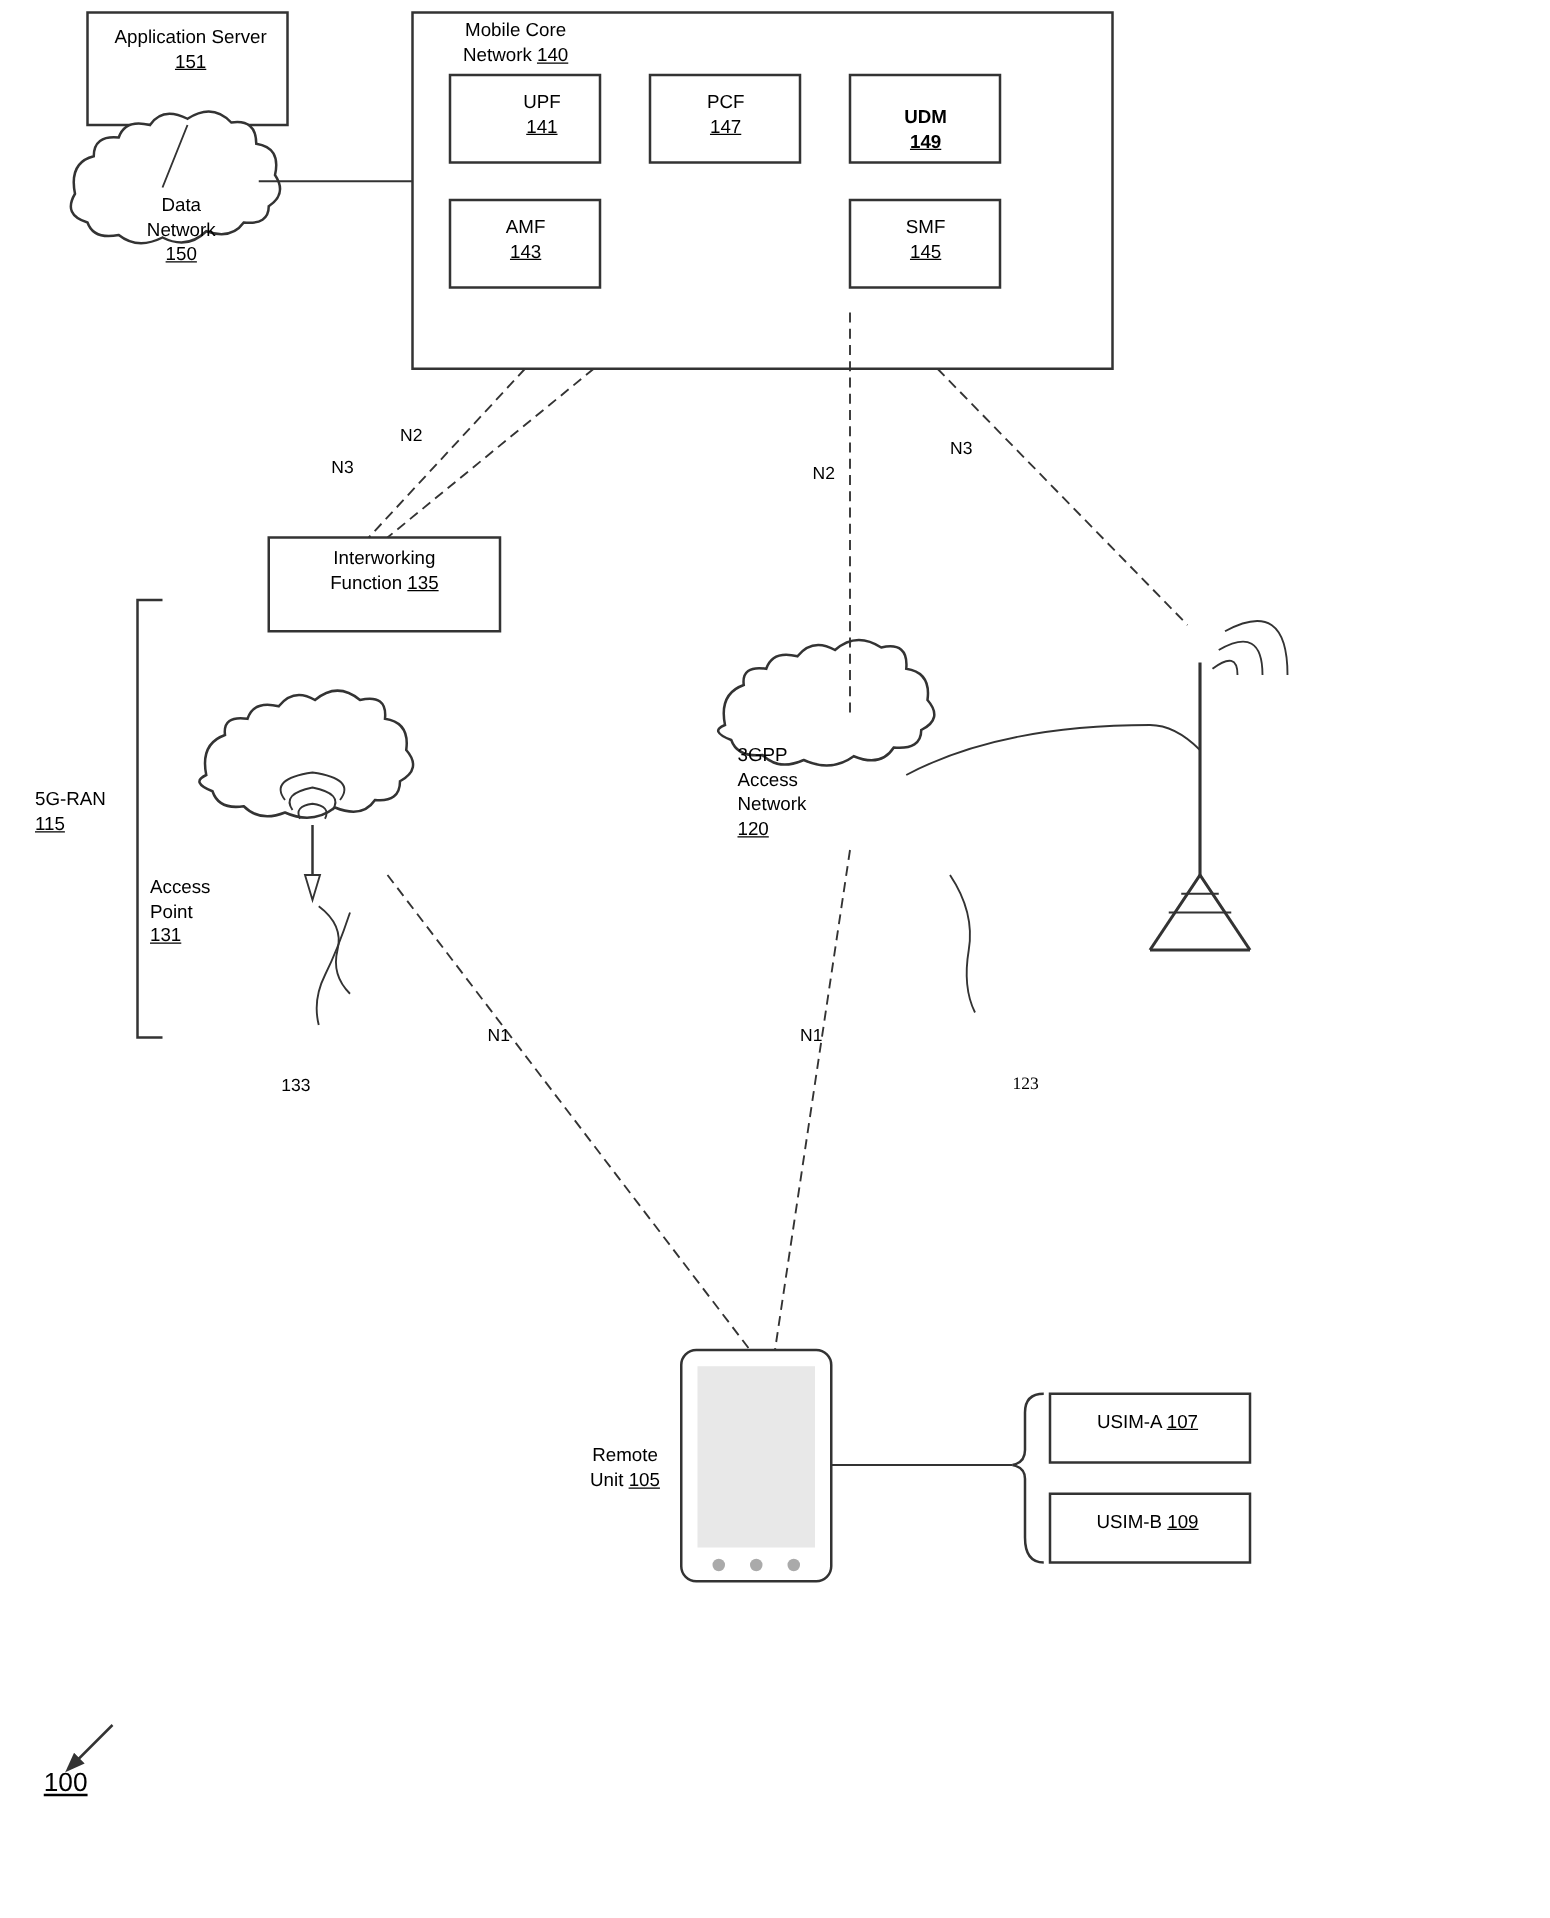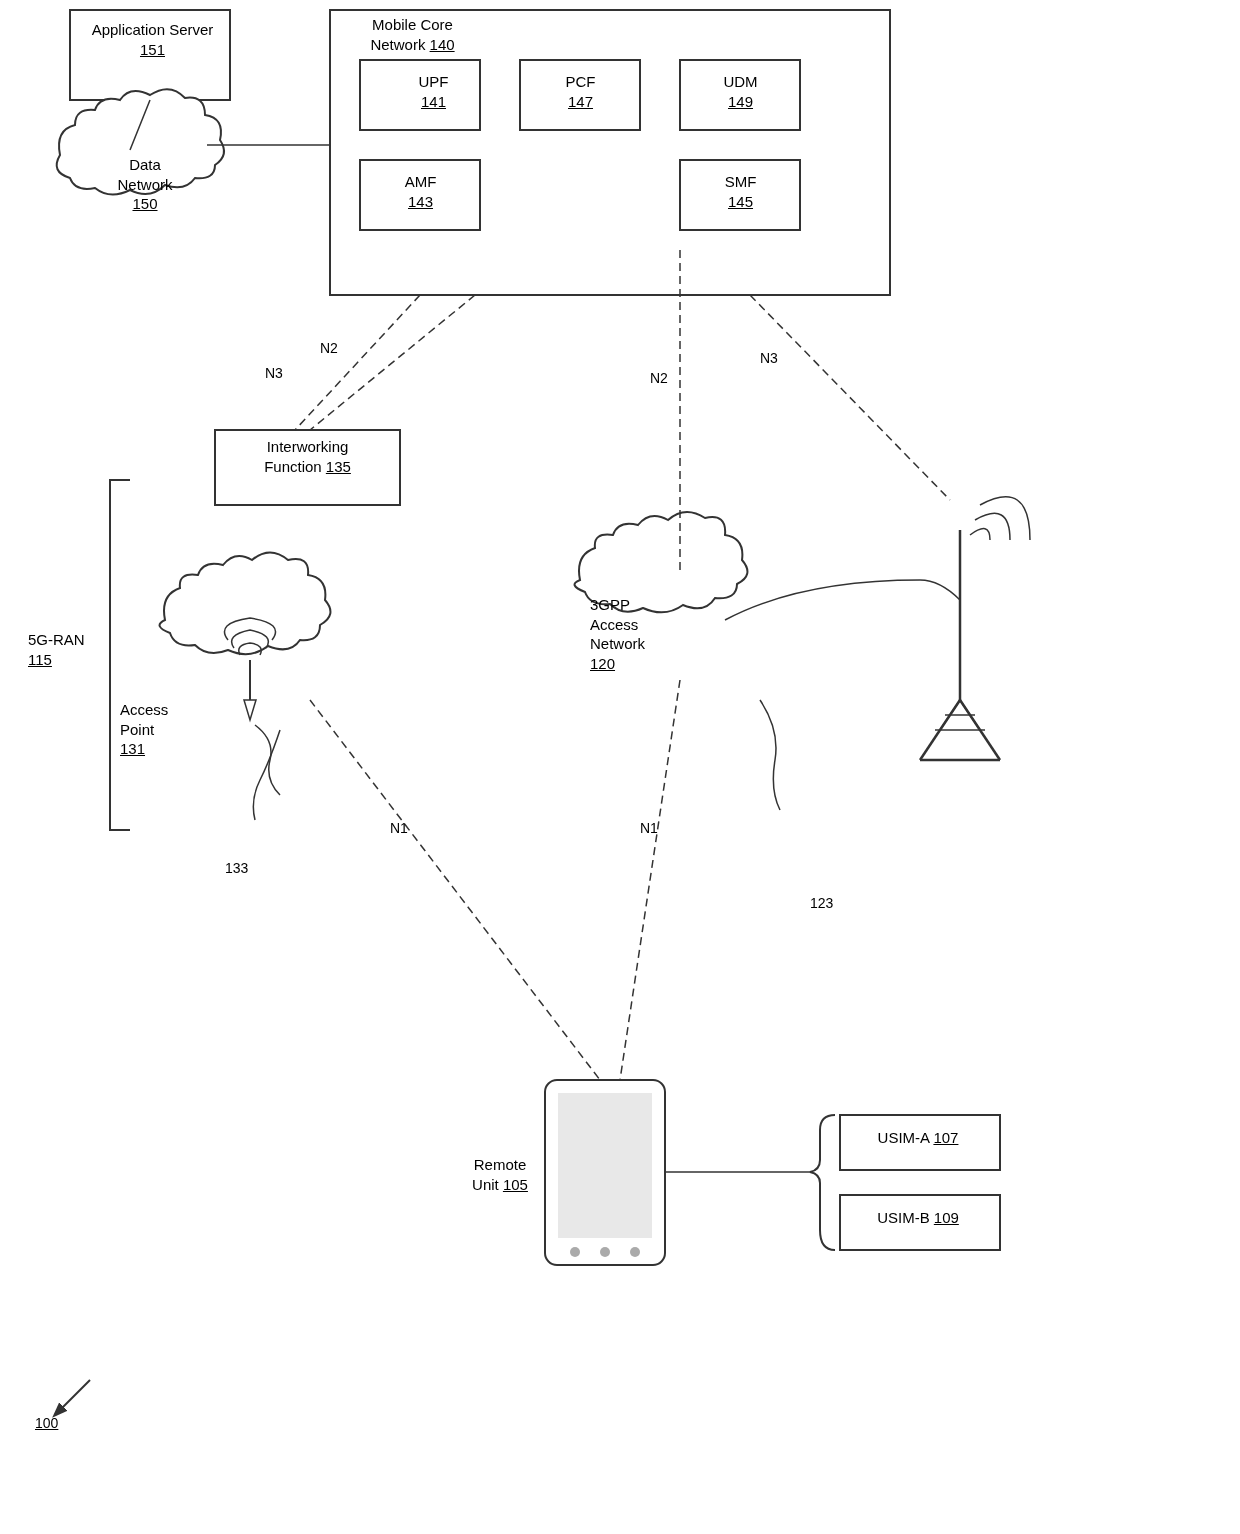--- a/index.html
+++ b/index.html
@@ -156,21 +156,21 @@
   <div class="label" style="left:376px; top:72px; width:115px; text-align:center;">
     <span>UPF</span><br>
     <span class="underline">141</span>
   </div>
 
   <div class="label" style="left:523px; top:72px; width:115px; text-align:center;">
     <span>PCF</span><br>
     <span class="underline">147</span>
   </div>
 
-  <div class="label" style="left:683px; top:72px; width:115px; text-align:center;">
+  <div class="label" style="left:683px; top:84px; width:115px; text-align:center;font-weight:bold;">
     <span>UDM</span><br>
     <span class="underline">149</span>
   </div>
 
   <div class="label" style="left:363px; top:172px; width:115px; text-align:center;">
     <span>AMF</span><br>
     <span class="underline">143</span>
   </div>
 
   <div class="label" style="left:683px; top:172px; width:115px; text-align:center;">
@@ -225,18 +225,18 @@
   <div class="arrow-label" style="left:265px; top:365px;">N3</div>
   <div class="arrow-label" style="left:320px; top:340px;">N2</div>
   <div class="arrow-label" style="left:650px; top:370px;">N2</div>
   <div class="arrow-label" style="left:760px; top:350px;">N3</div>
 
   <div class="arrow-label" style="left:390px; top:820px;">N1</div>
   <div class="arrow-label" style="left:640px; top:820px;">N1</div>
 
   <div class="arrow-label" style="left:225px; top:860px;">133</div>
 
-  <div class="arrow-label" style="left:810px; top:895px;">123</div>
-
-  <div class="arrow-label" style="left:35px; top:1415px; font-size:14px;text-decoration:underline;">100</div>
+  <div class="arrow-label" style="left:810px; top:860px;font-family:Liberation Serif, serif;">123</div>
+
+  <div class="arrow-label" style="left:35px; top:1415px; font-size:21px;text-decoration:underline;">100</div>
 
 
 </div>
 
 </body></html>

